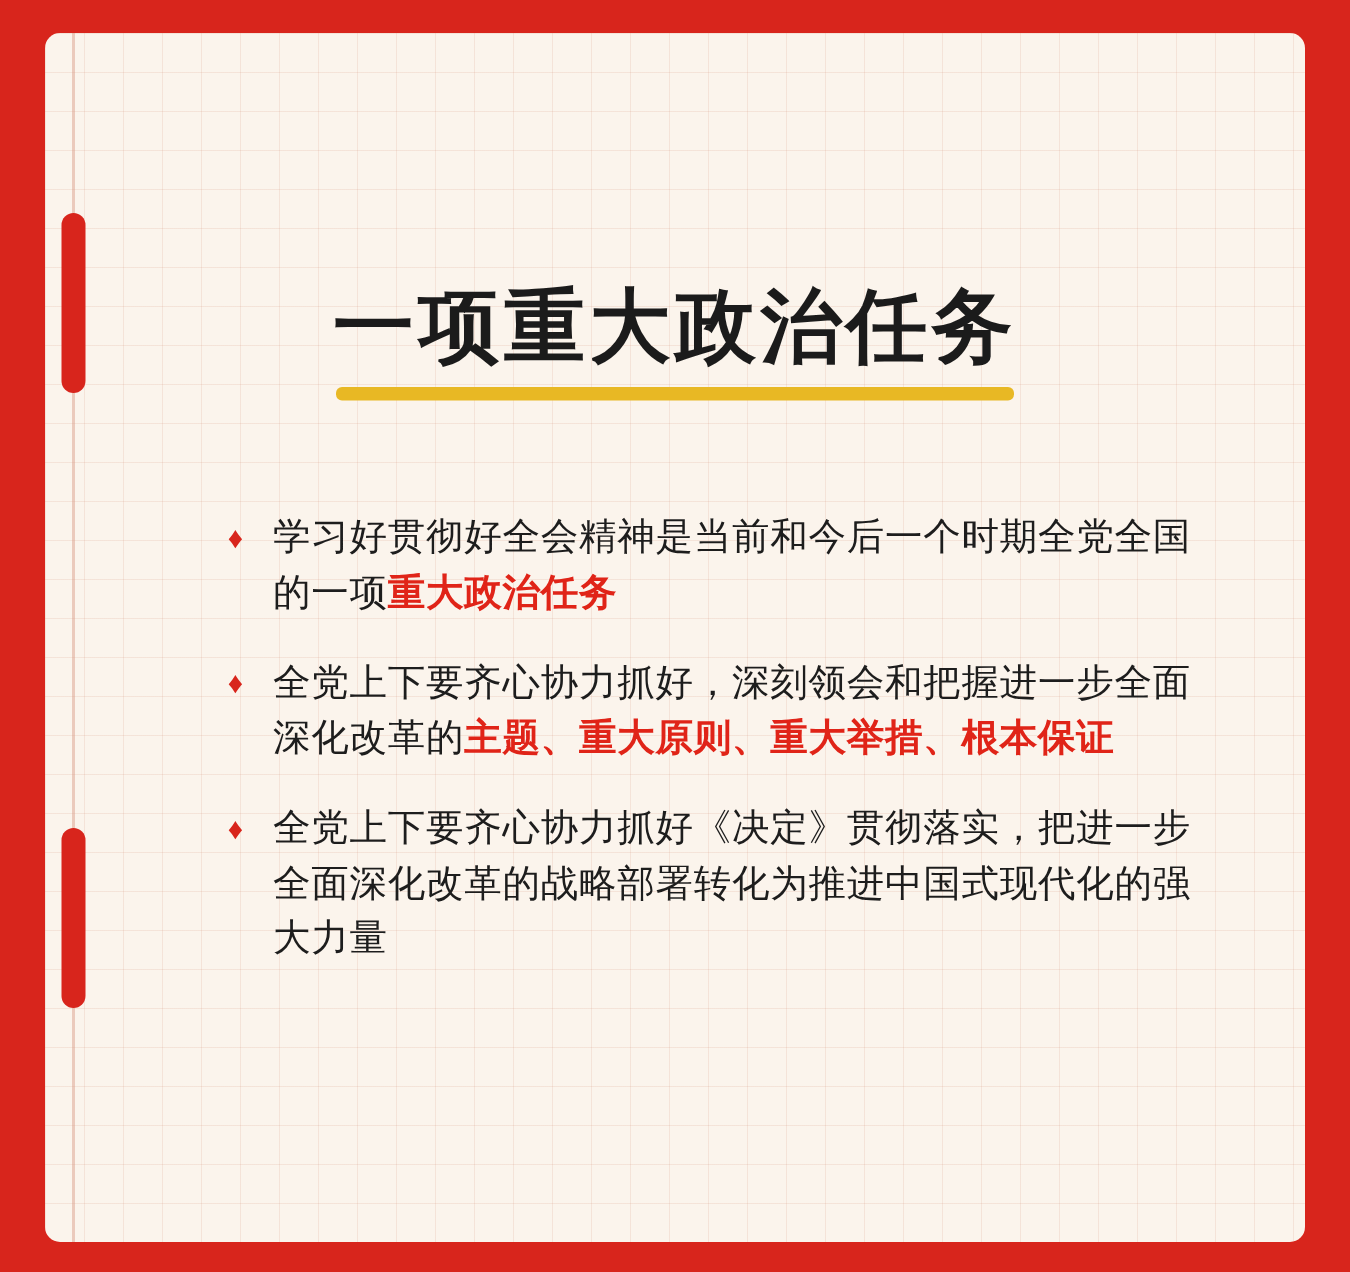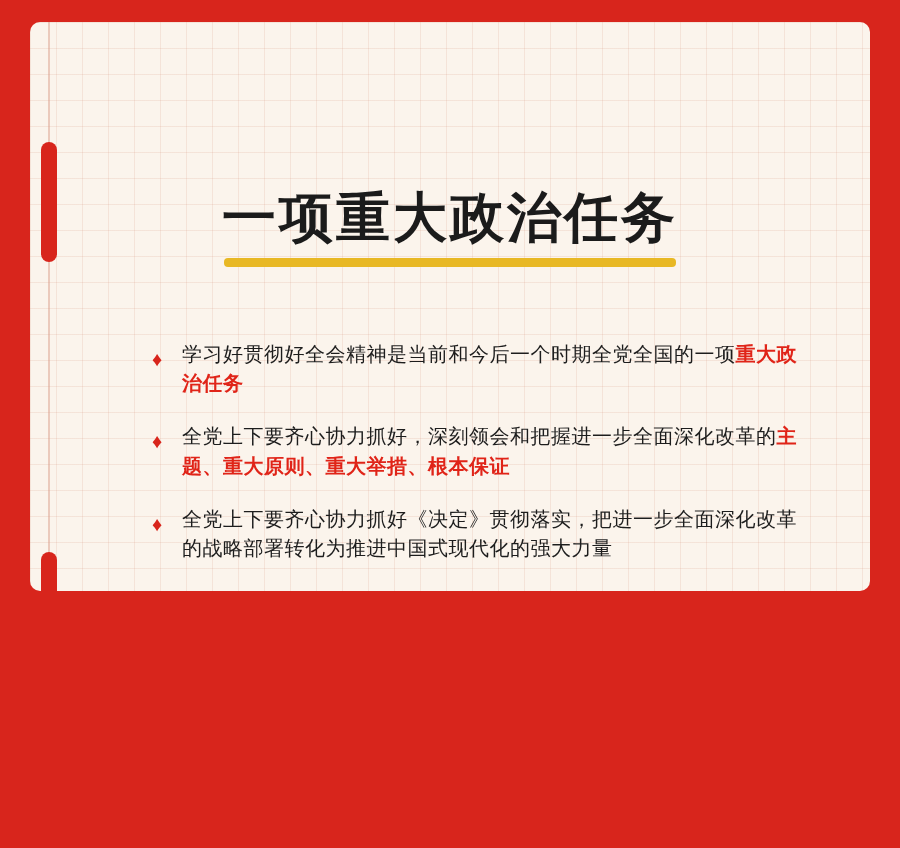--- a/index.html
+++ b/index.html
@@ -22,21 +22,21 @@
     background: #d8251c;
     box-sizing: border-box;
   }
 
   
   .card {
     position: absolute;
     left: 30px;
     top: 22px;
     width: 840px;
-    height: 569px;
+    height: 806px;
     background: #fbf4ec;
     border-radius: 10px;
     box-sizing: border-box;
     overflow: hidden;
   }
 
   
   .grid {
     position: absolute;
     inset: 0;
@@ -113,21 +113,21 @@
     top: 8px;
     width: 18px;
     height: 22px;
     line-height: 22px;
     color: #d8251c;
     font-size: 20px;
     text-align: center;
   }
   .text {
     font-family: Liberation Sans, sans-serif;
-    font-size: 20px;
+    font-size: 25px;
     line-height: 1.46;
     color: #1d1d1d;
     letter-spacing: 0.5px;
   }
   .hl {
     color: #e02418;
     font-weight: bold;
   }
   .bk {
     color: #1d1d1d;

